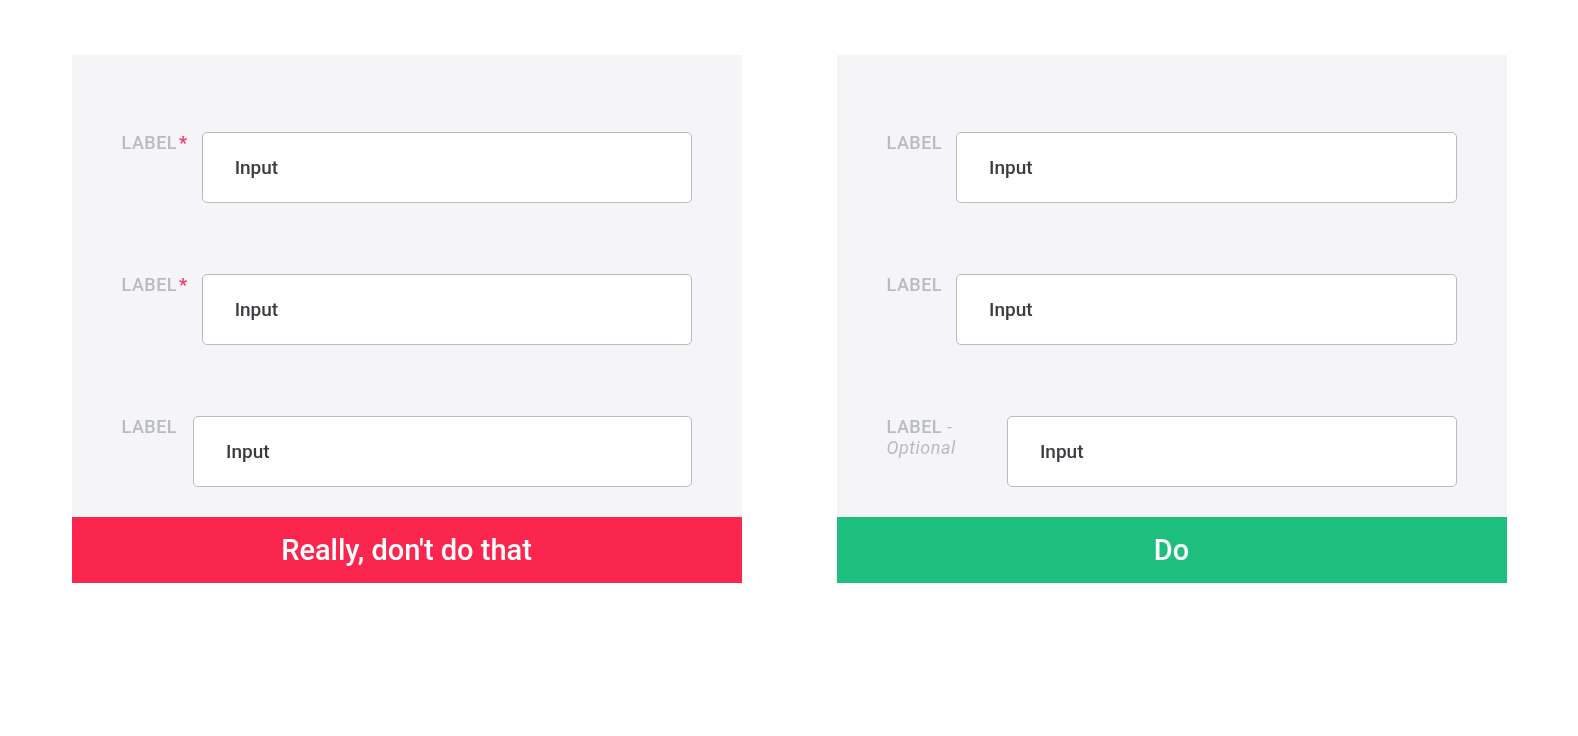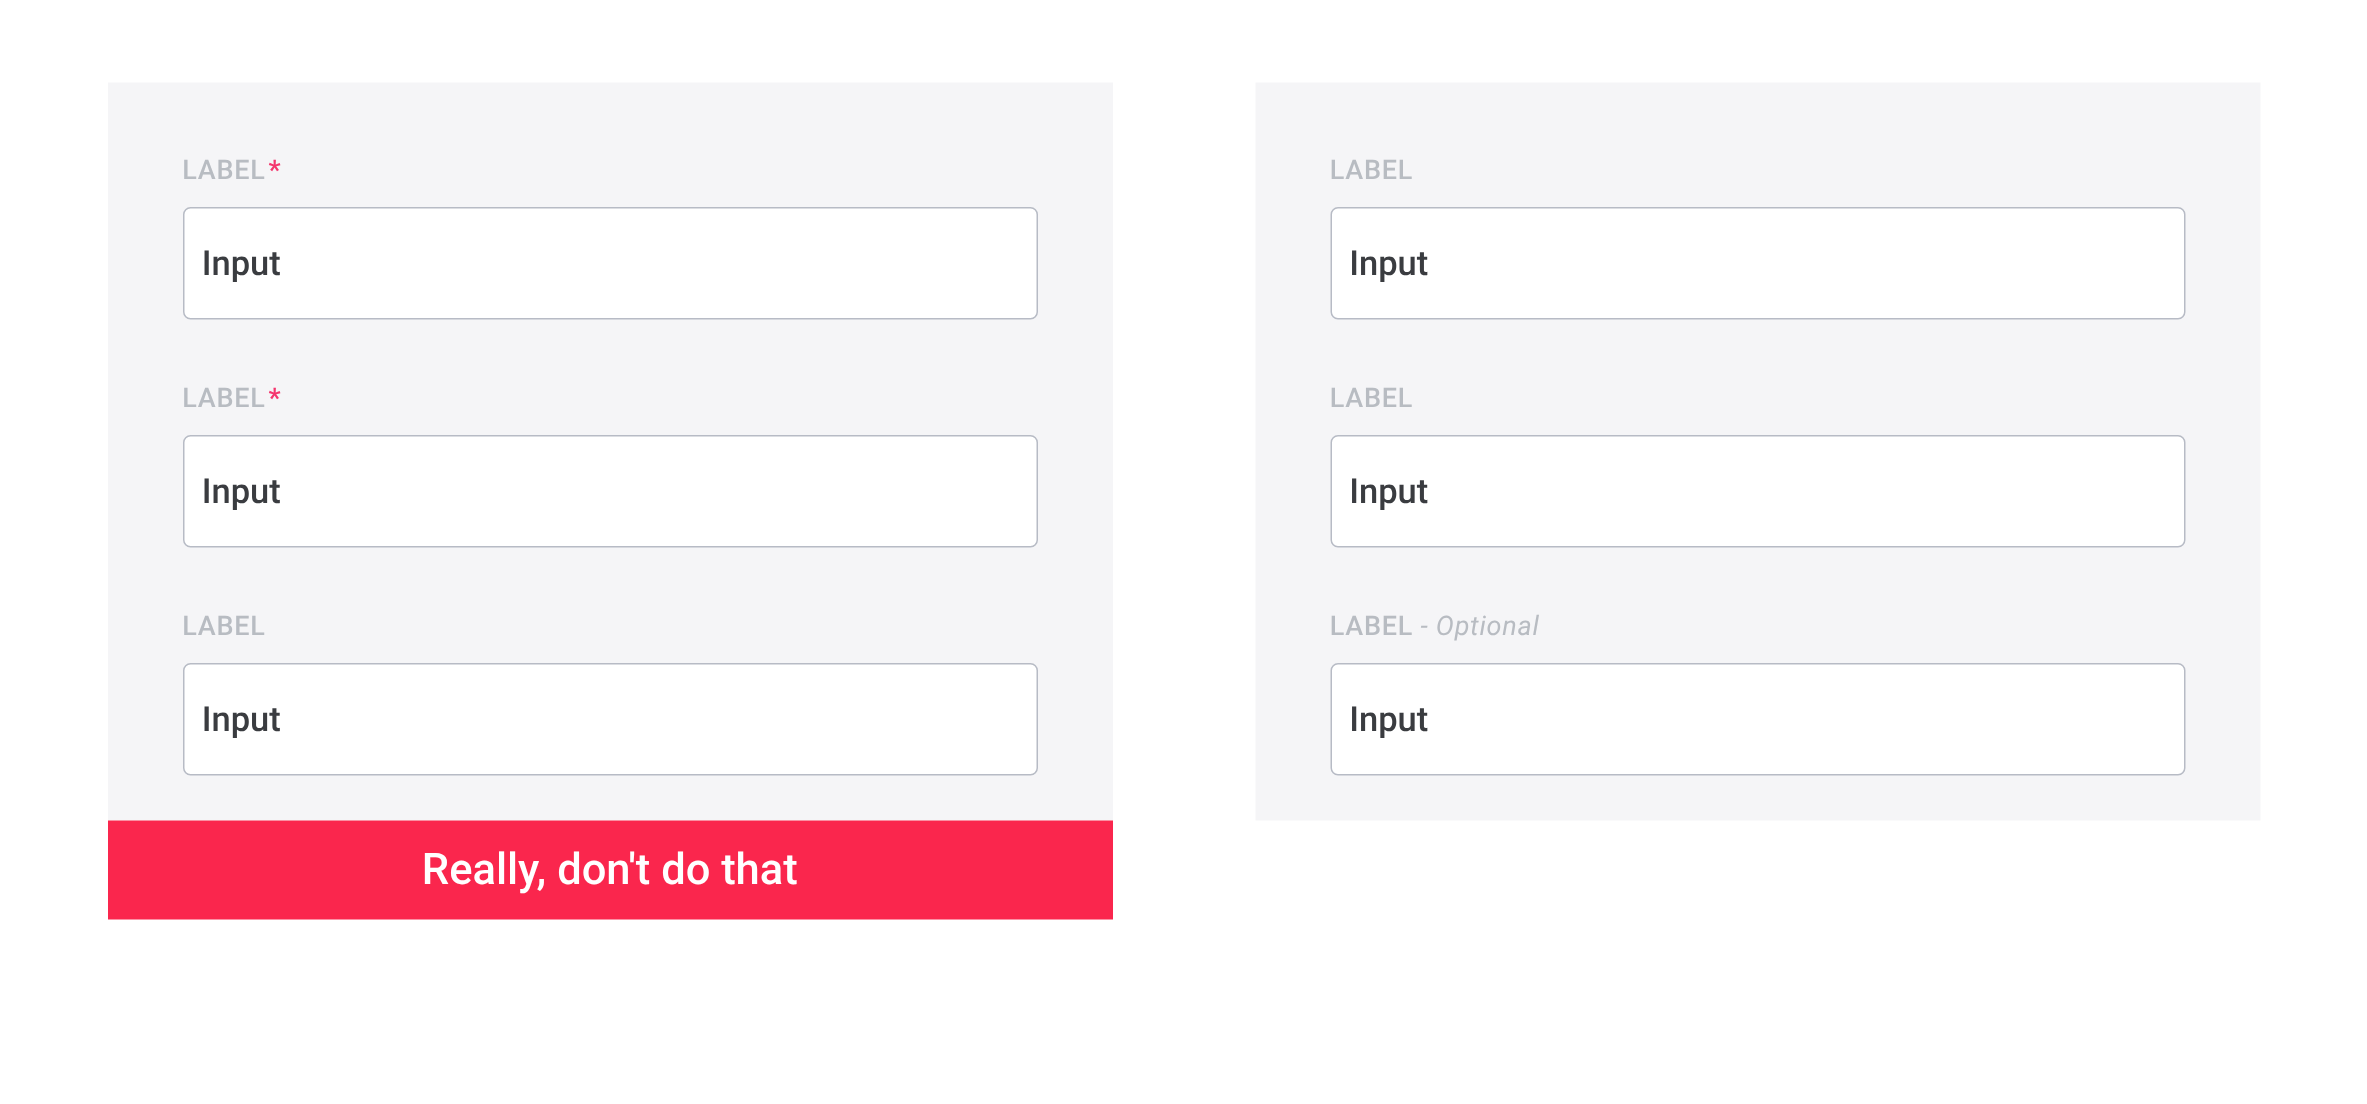--- a/index.html
+++ b/index.html
@@ -25,22 +25,23 @@
     }
     .card-body {
       background: #f5f5f7;
       padding: 48px 50px 30px 50px;
       display: flex;
       flex-direction: column;
       gap: 42px;
     }
     .field {
       display: flex;
-      flex-direction: column;
+      flex-direction: row;
       gap: 14px;
+      margin-top: 29px;
     }
     .label-row {
       font-size: 18px;
       letter-spacing: 0.5px;
       color: #B8BCC2;
       font-weight: 500;
     }
     .asterisk {
       color: #F4366E;
       font-weight: 600;
@@ -48,22 +49,22 @@
     }
     .optional {
       font-style: italic;
       font-weight: 400;
     }
     .input {
       width: 100%;
       background: #ffffff;
       border: 1px solid #B7BBC5;
       border-radius: 5px;
-      padding: 23px 12px;
-      font-size: 23px;
+      padding: 23px 32px;
+      font-size: 19px;
       color: #3A3C40;
       font-weight: 500;
     }
     .card-footer {
       height: 66px;
       display: flex;
       align-items: center;
       justify-content: center;
       color: #ffffff;
       font-size: 29px;
@@ -119,13 +120,16 @@
       </div>
       <div class="input">Input</div>
     </div>
     <div class="field">
       <div class="label-row">
         <span>LABEL</span><span class="optional"> - Optional</span>
       </div>
       <div class="input">Input</div>
     </div>
   </div>
+  <div class="card-footer footer-do">
+    <span>Do</span>
+  </div>
 </div>
 
 </body></html>

